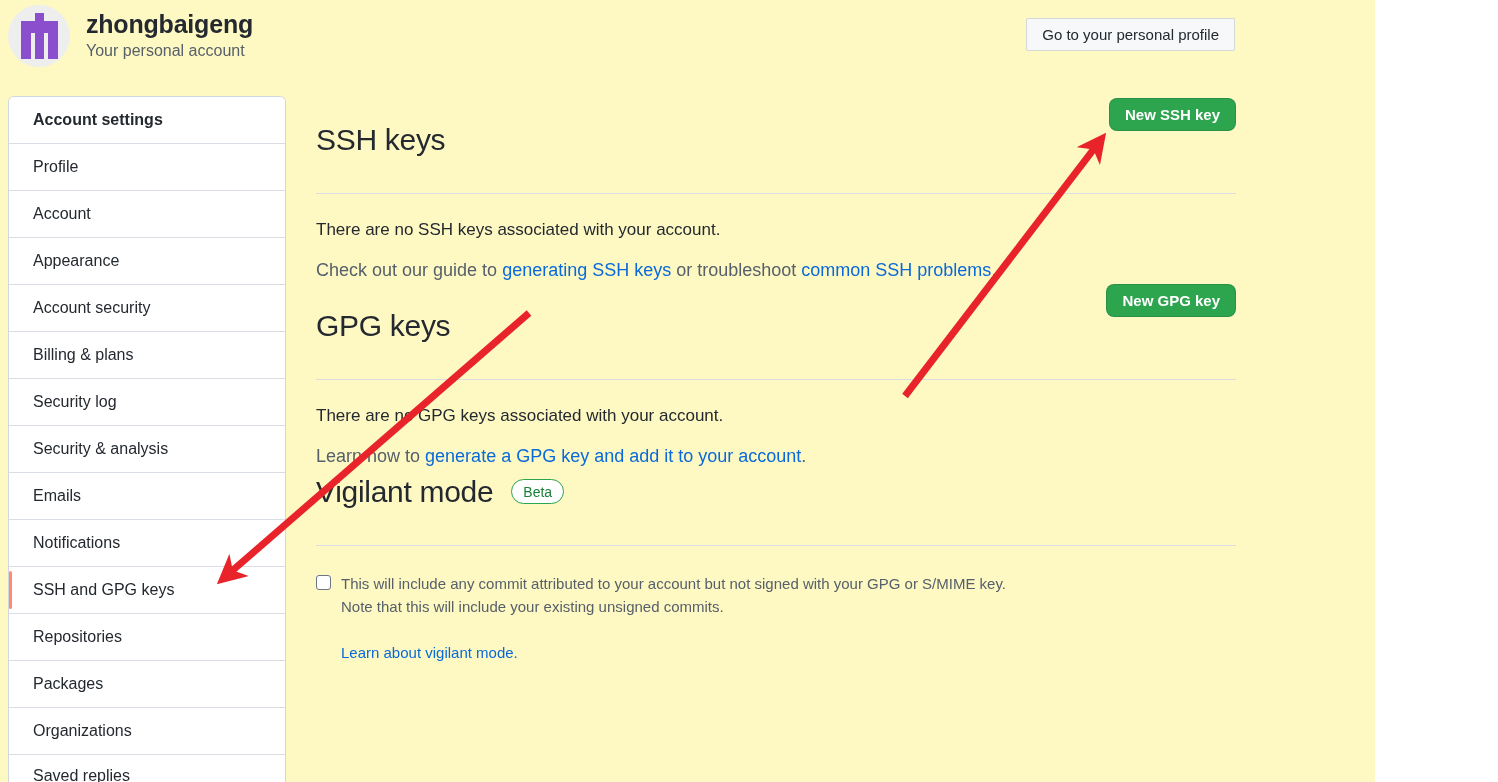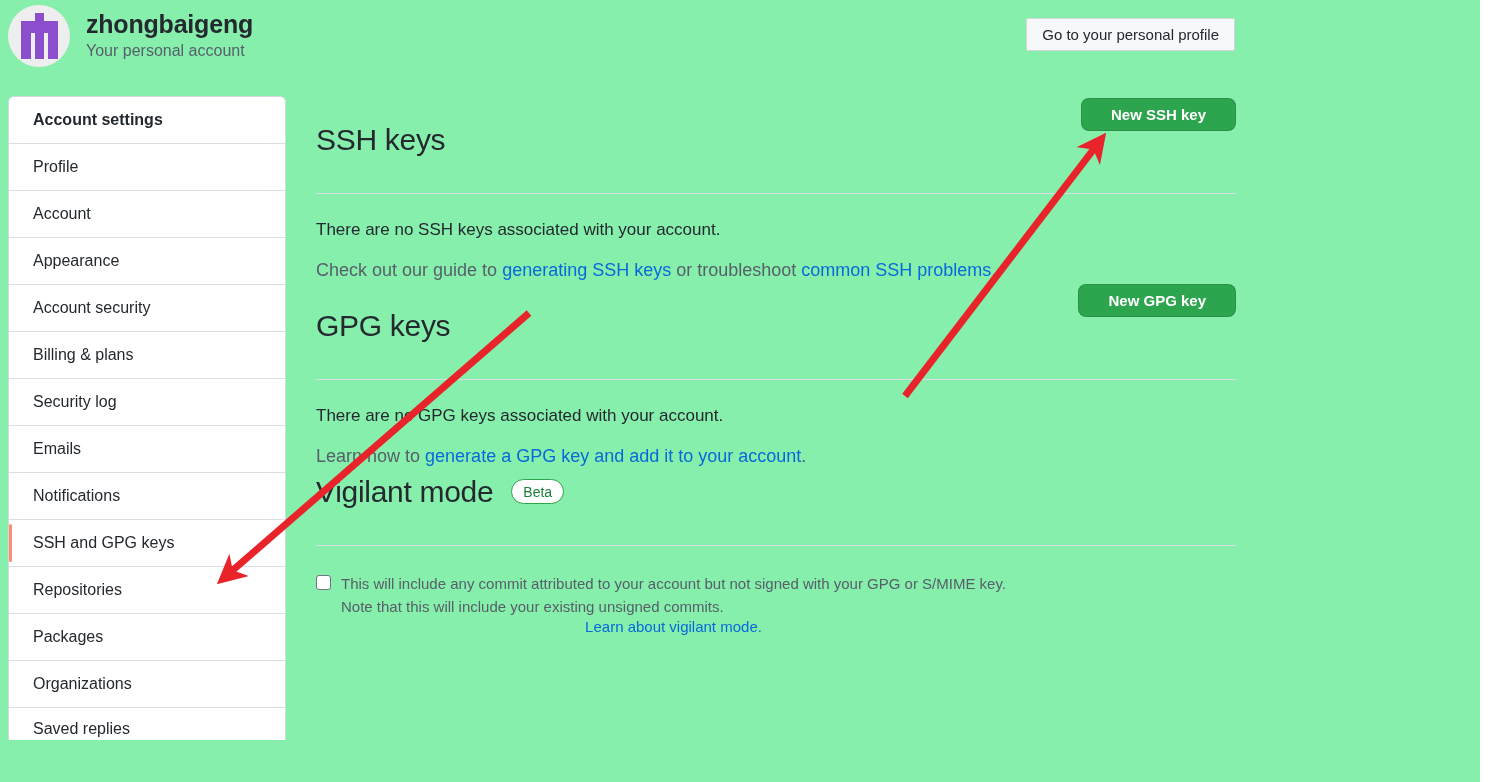--- a/index.html
+++ b/index.html
@@ -10,23 +10,23 @@
     height: 782px;
     overflow: hidden;
     background: #ffffff;
     font-family: "Liberation Sans", sans-serif;
     color: #24292f;
     -webkit-font-smoothing: antialiased;
   }
 
   #page {
     position: relative;
-    width: 1480px;
+    width: 1375px;
     height: 782px;
-    background: #86efac;
+    background: #fef9c3;
   }
 
   
   #account-header {
     position: absolute;
     left: 0;
     top: 0;
     width: 1498px;
     height: 88px;
   }
@@ -170,21 +170,21 @@
     border-radius: 2em;
     background: #ffffff;
     white-space: nowrap;
   }
 
   .btn-green {
     position: absolute;
     right: 0;
     top: 2px;
     height: 33px;
-    padding: 0 29px;
+    padding: 0 15px;
     display: inline-flex;
     align-items: center;
     justify-content: center;
     font-size: 15px;
     font-weight: 600;
     font-family: "Liberation Sans", sans-serif;
     color: #ffffff;
     background: #2da44e;
     border: 1px solid rgba(27,31,36,0.15);
     border-radius: 8px;
@@ -241,26 +241,26 @@
     cursor: pointer;
   }
   .chk-note {
     font-size: 15px;
     color: #57606a;
     line-height: 23px;
     white-space: nowrap;
   }
   .learn-link {
     display: block;
+    margin-top: 26px;
     font-size: 15px;
     color: #0969da;
     text-decoration: none;
     white-space: nowrap;
     cursor: pointer;
-    text-align: center;
   }
 
   
   #annotations {
     position: absolute;
     left: 0;
     top: 0;
     width: 1498px;
     height: 782px;
     pointer-events: none;
@@ -302,20 +302,23 @@
       <span>Appearance</span>
     </div>
     <div class="nav-item">
       <span>Account security</span>
     </div>
     <div class="nav-item">
       <span>Billing &amp; plans</span>
     </div>
     <div class="nav-item">
       <span>Security log</span>
+    </div>
+    <div class="nav-item">
+      <span>Security &amp; analysis</span>
     </div>
     <div class="nav-item">
       <span>Emails</span>
     </div>
     <div class="nav-item">
       <span>Notifications</span>
     </div>
     <div class="nav-item active">
       <span>SSH and GPG keys</span>
     </div>

